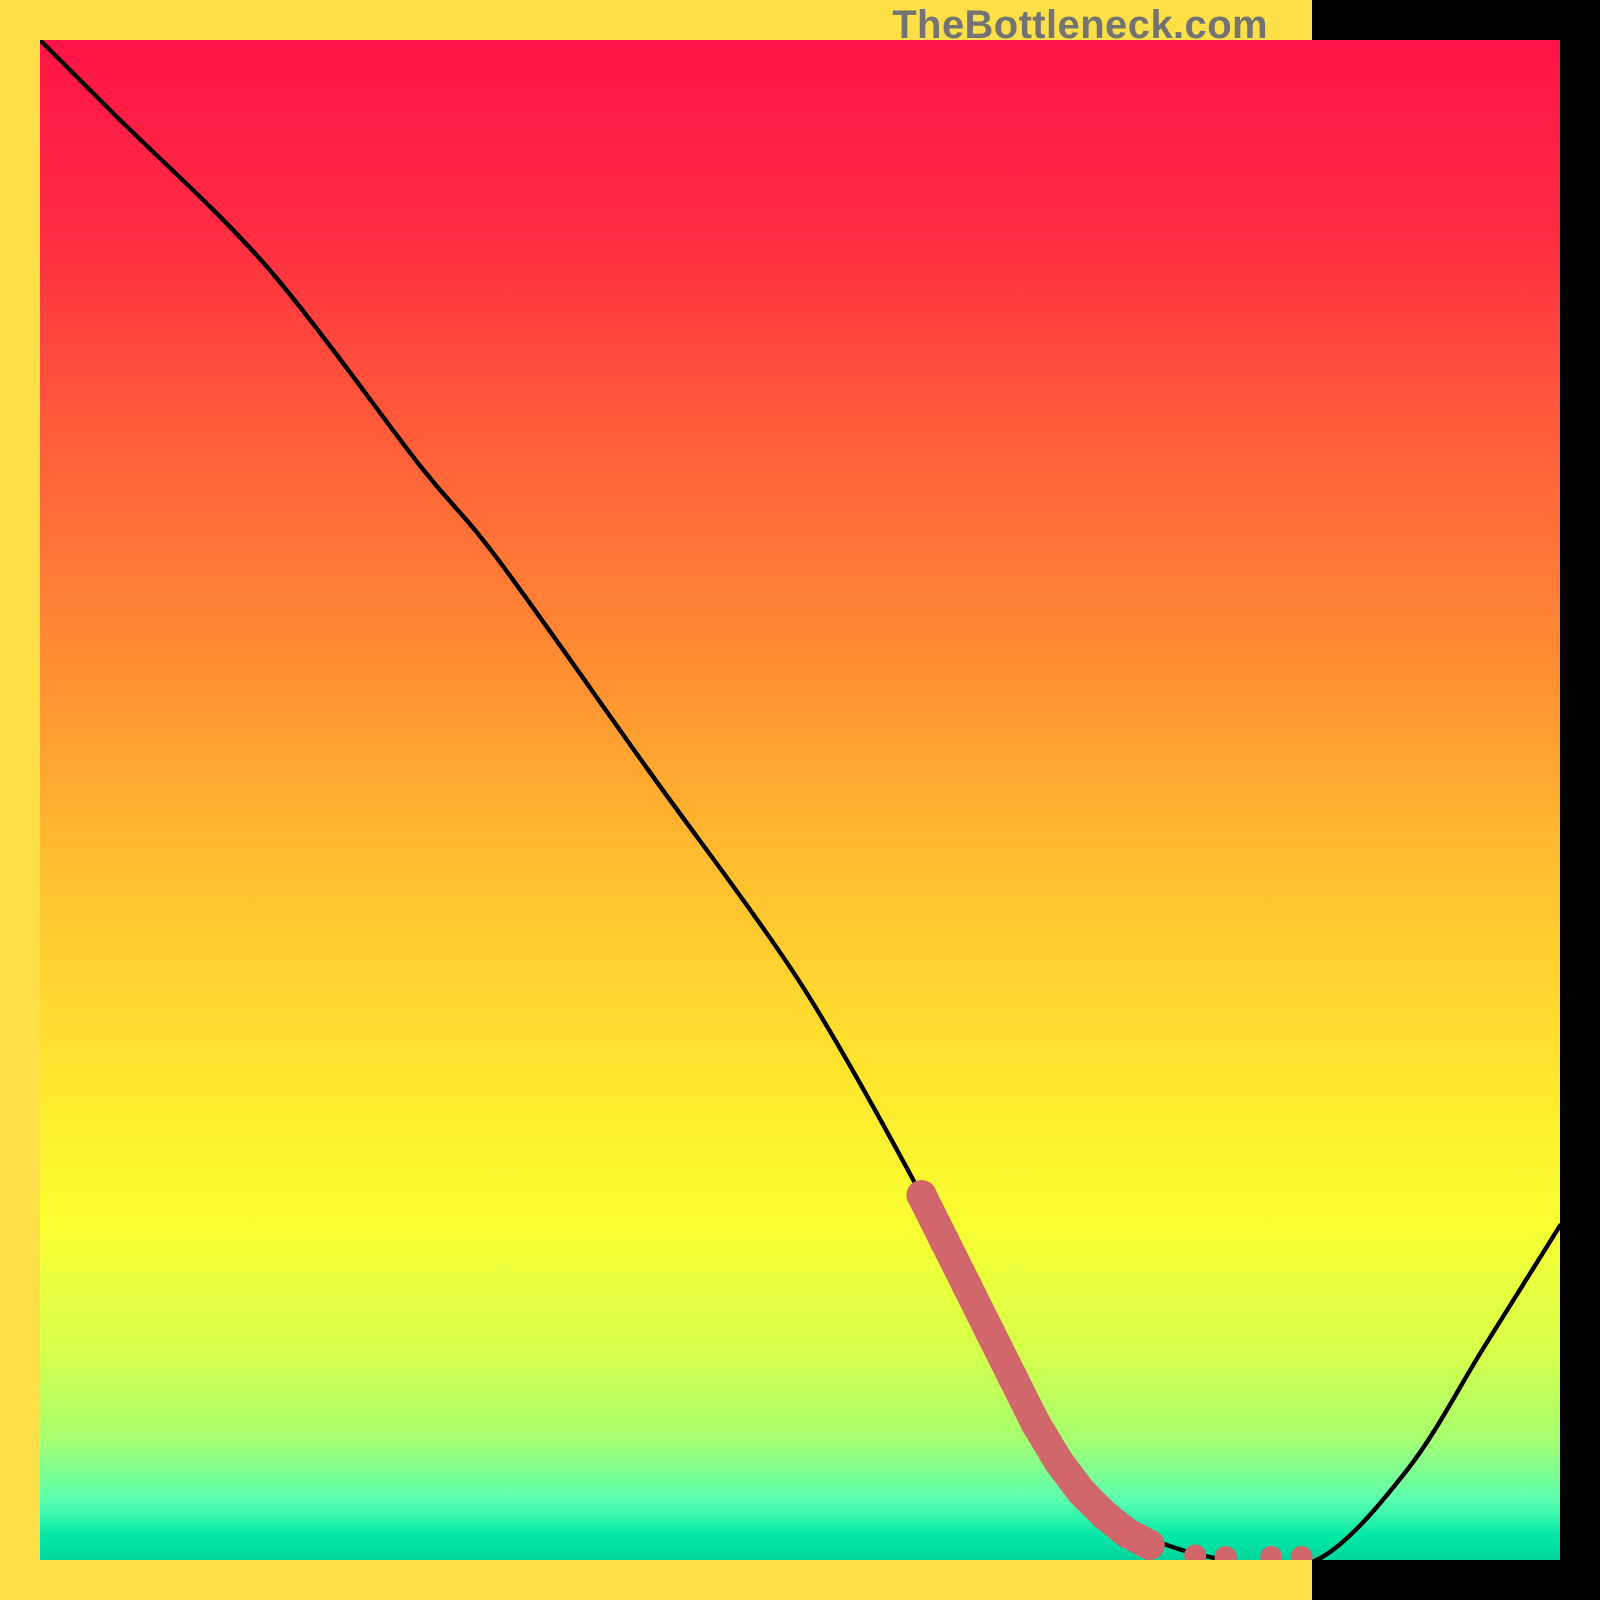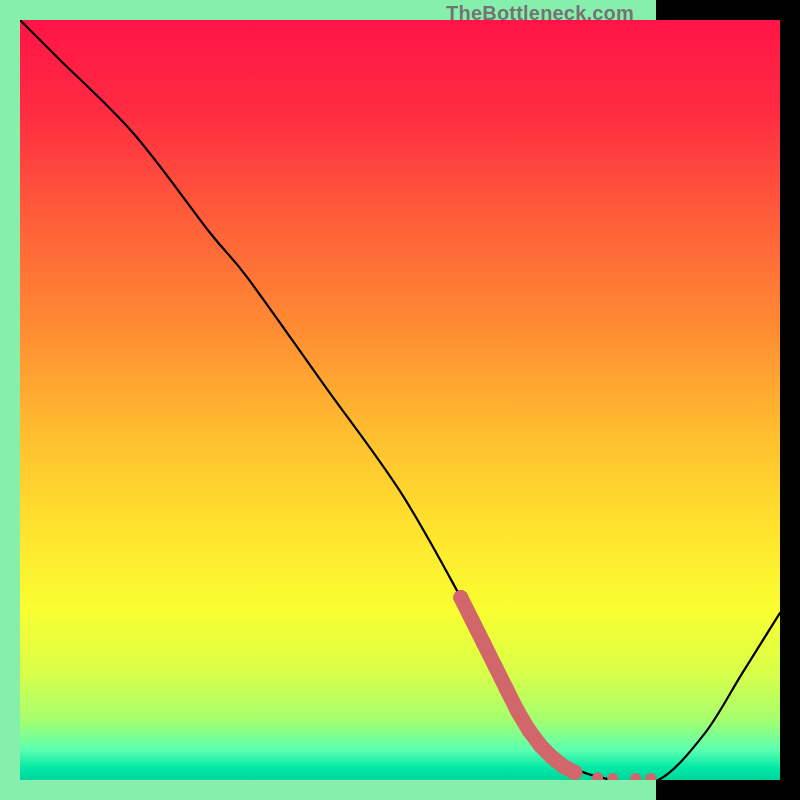--- a/index.html
+++ b/index.html
@@ -9,21 +9,21 @@
     height: 800px;
     background: #000;
     overflow: hidden;
     font-family: Arial, Helvetica, sans-serif;
   }
   .frame {
     position: absolute;
     left: 0; top: 0;
     width: 656px;
     height: 800px;
-    background: #86efac;
+    background: #fde047;
   }
   .plot {
     position: absolute;
     left: 20px;
     top: 20px;
     width: 760px;
     height: 760px;
     overflow: hidden;
   }
   .watermark {

